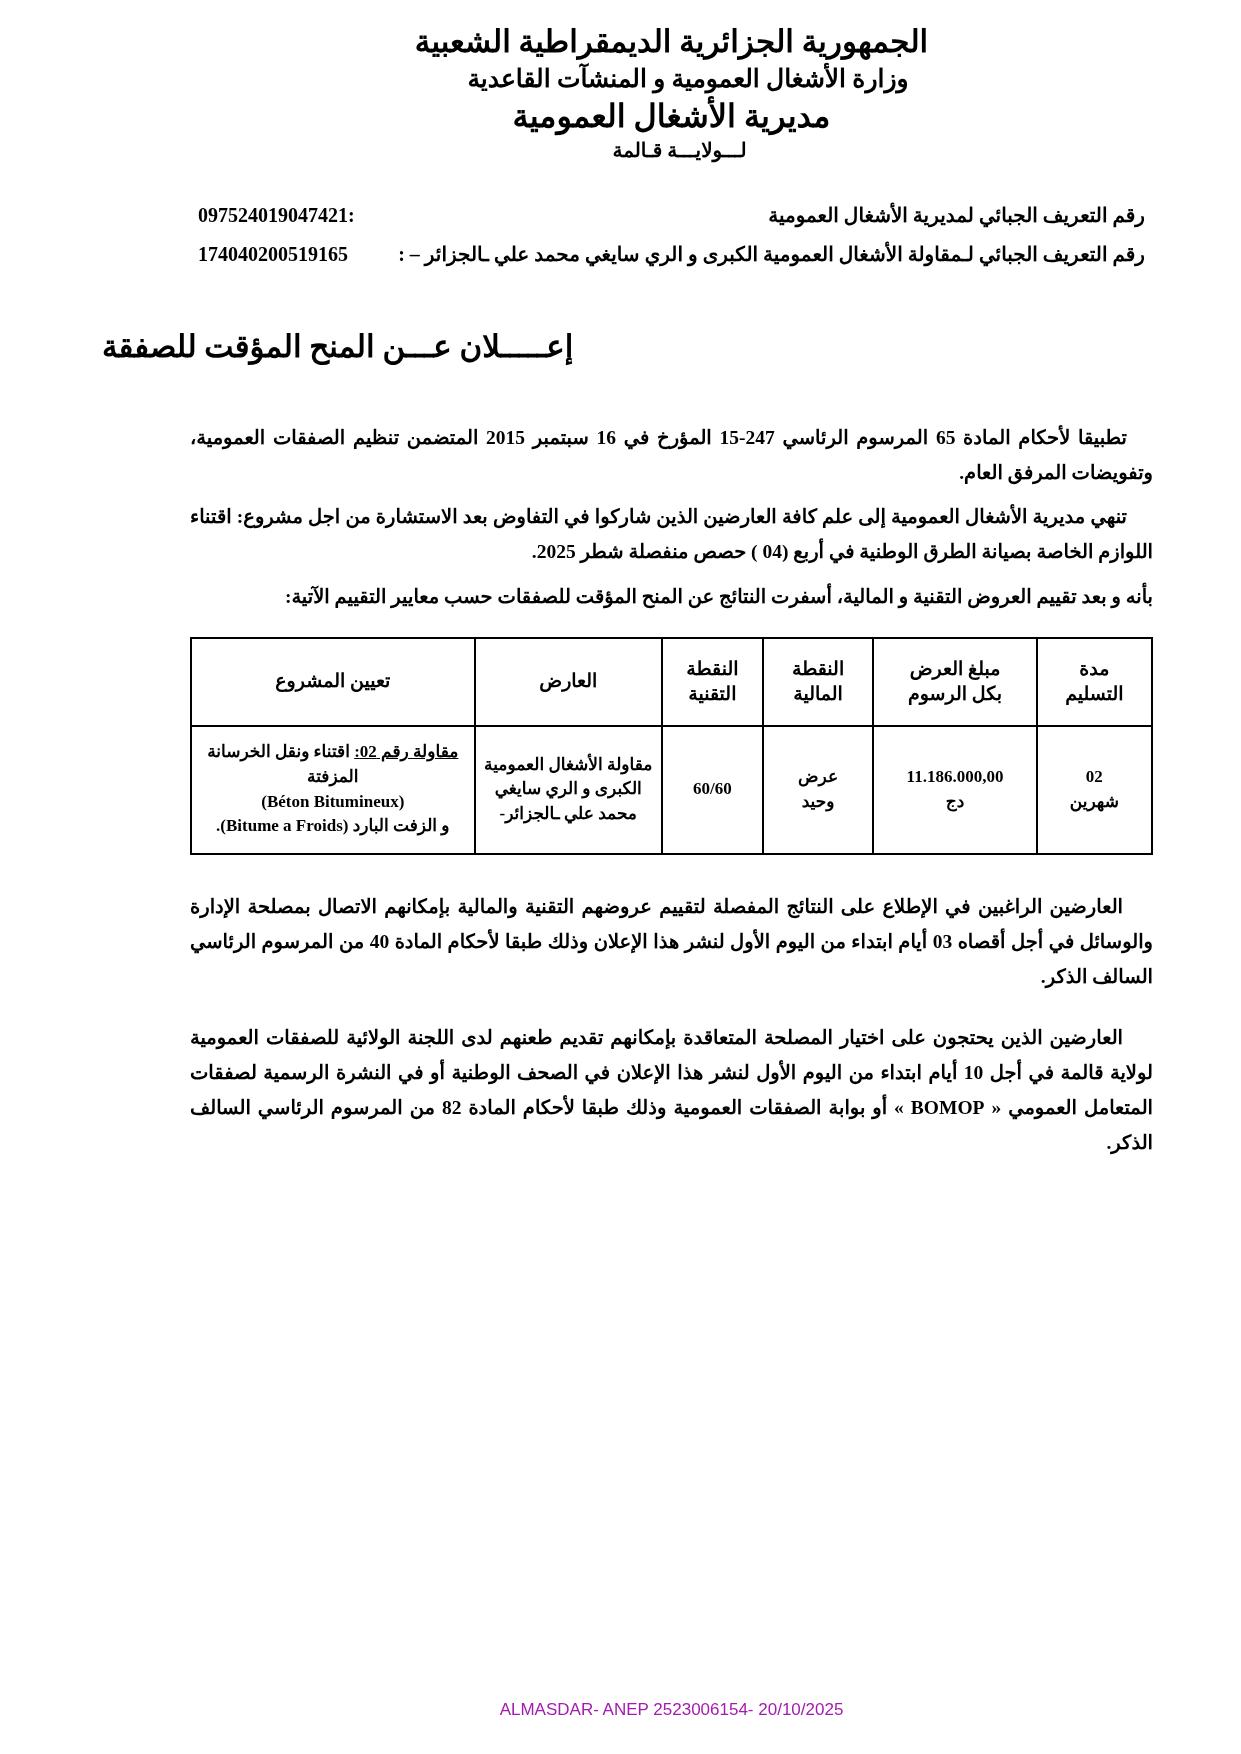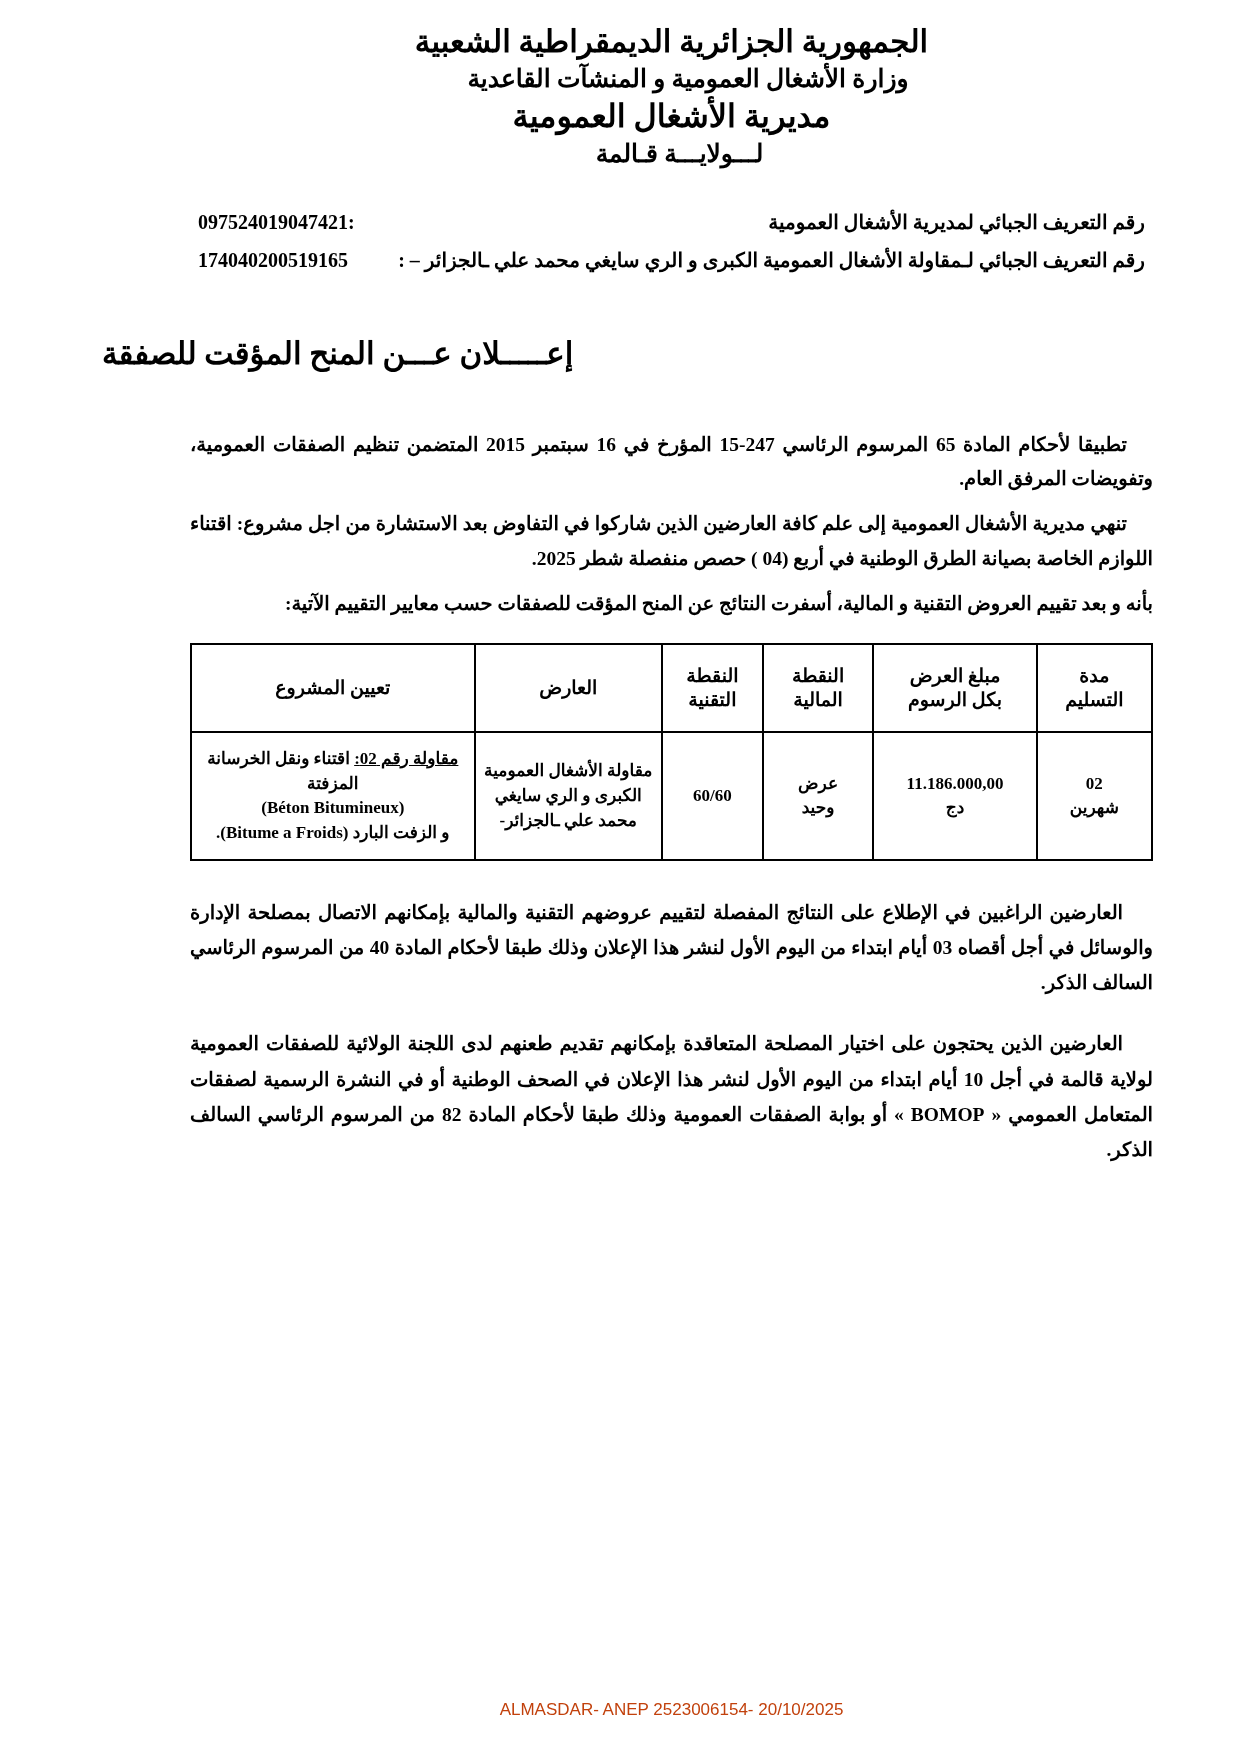--- a/index.html
+++ b/index.html
@@ -41,21 +41,21 @@
     font-weight: bold;
     line-height: 1.32;
     padding-left: 33px;
   }
   .org-line-3 {
     font-size: 32px;
     font-weight: bold;
     line-height: 1.32;
   }
   .org-line-4 {
-    font-size: 25px;
+    font-size: 20px;
     font-weight: bold;
     line-height: 1.32;
     padding-left: 16px;
   }
 
   
   .tax-block {
     margin-top: 36px;
     padding: 0 96px 0 96px;
     font-size: 20px;
@@ -179,21 +179,21 @@
   
   .footer {
     position: absolute;
     left: 0;
     right: 0;
     bottom: 34px;
     text-align: center;
     font-family: "Liberation Sans", "DejaVu Sans", sans-serif;
     font-size: 17px;
     direction: ltr;
-    color: #c2410c;
+    color: #a21caf;
   }
 </style>
 </head>
 <body>
 
 <div class="page">
 
   <div class="header-block">
     <div class="org-line-1">الجمهورية الجزائرية الديمقراطية الشعبية</div>
     <div class="org-line-2">وزارة الأشغال العمومية و المنشآت القاعدية</div>

